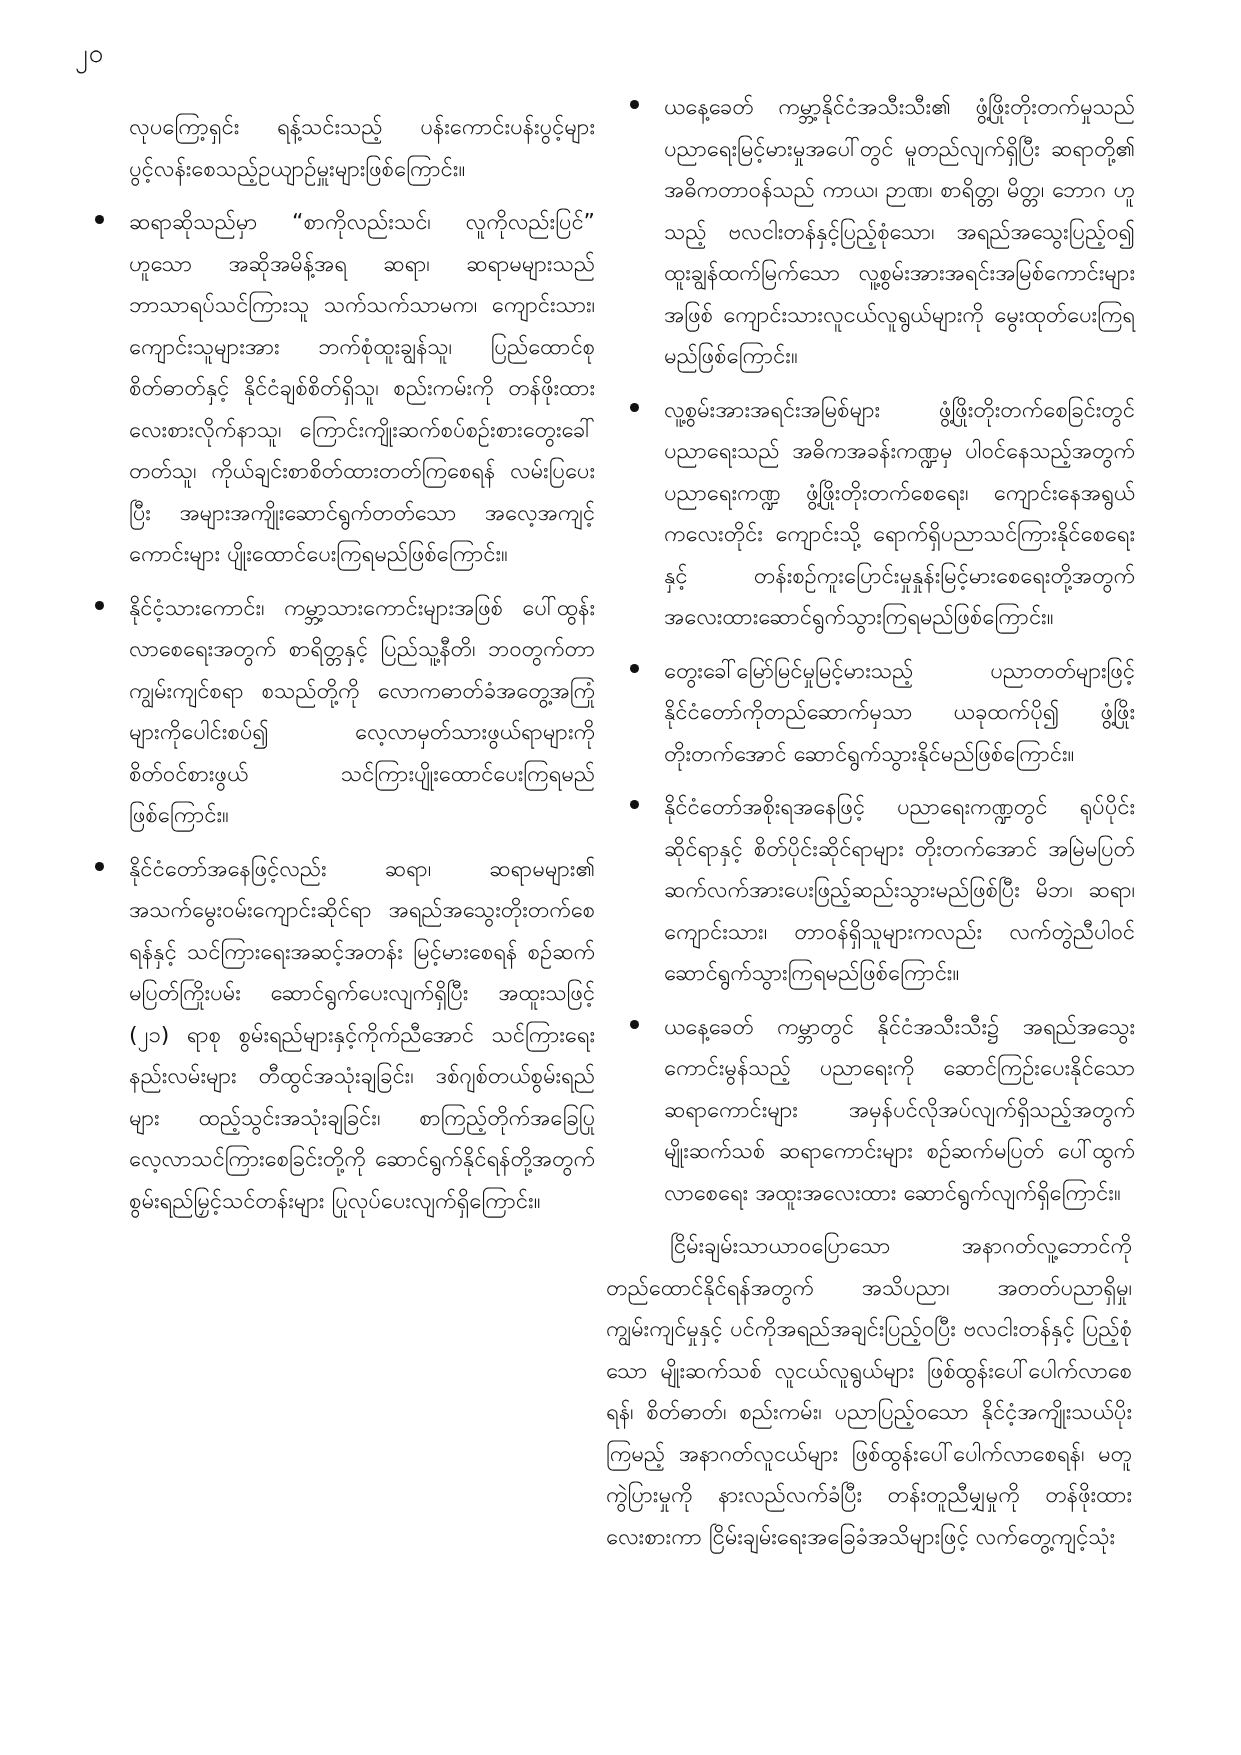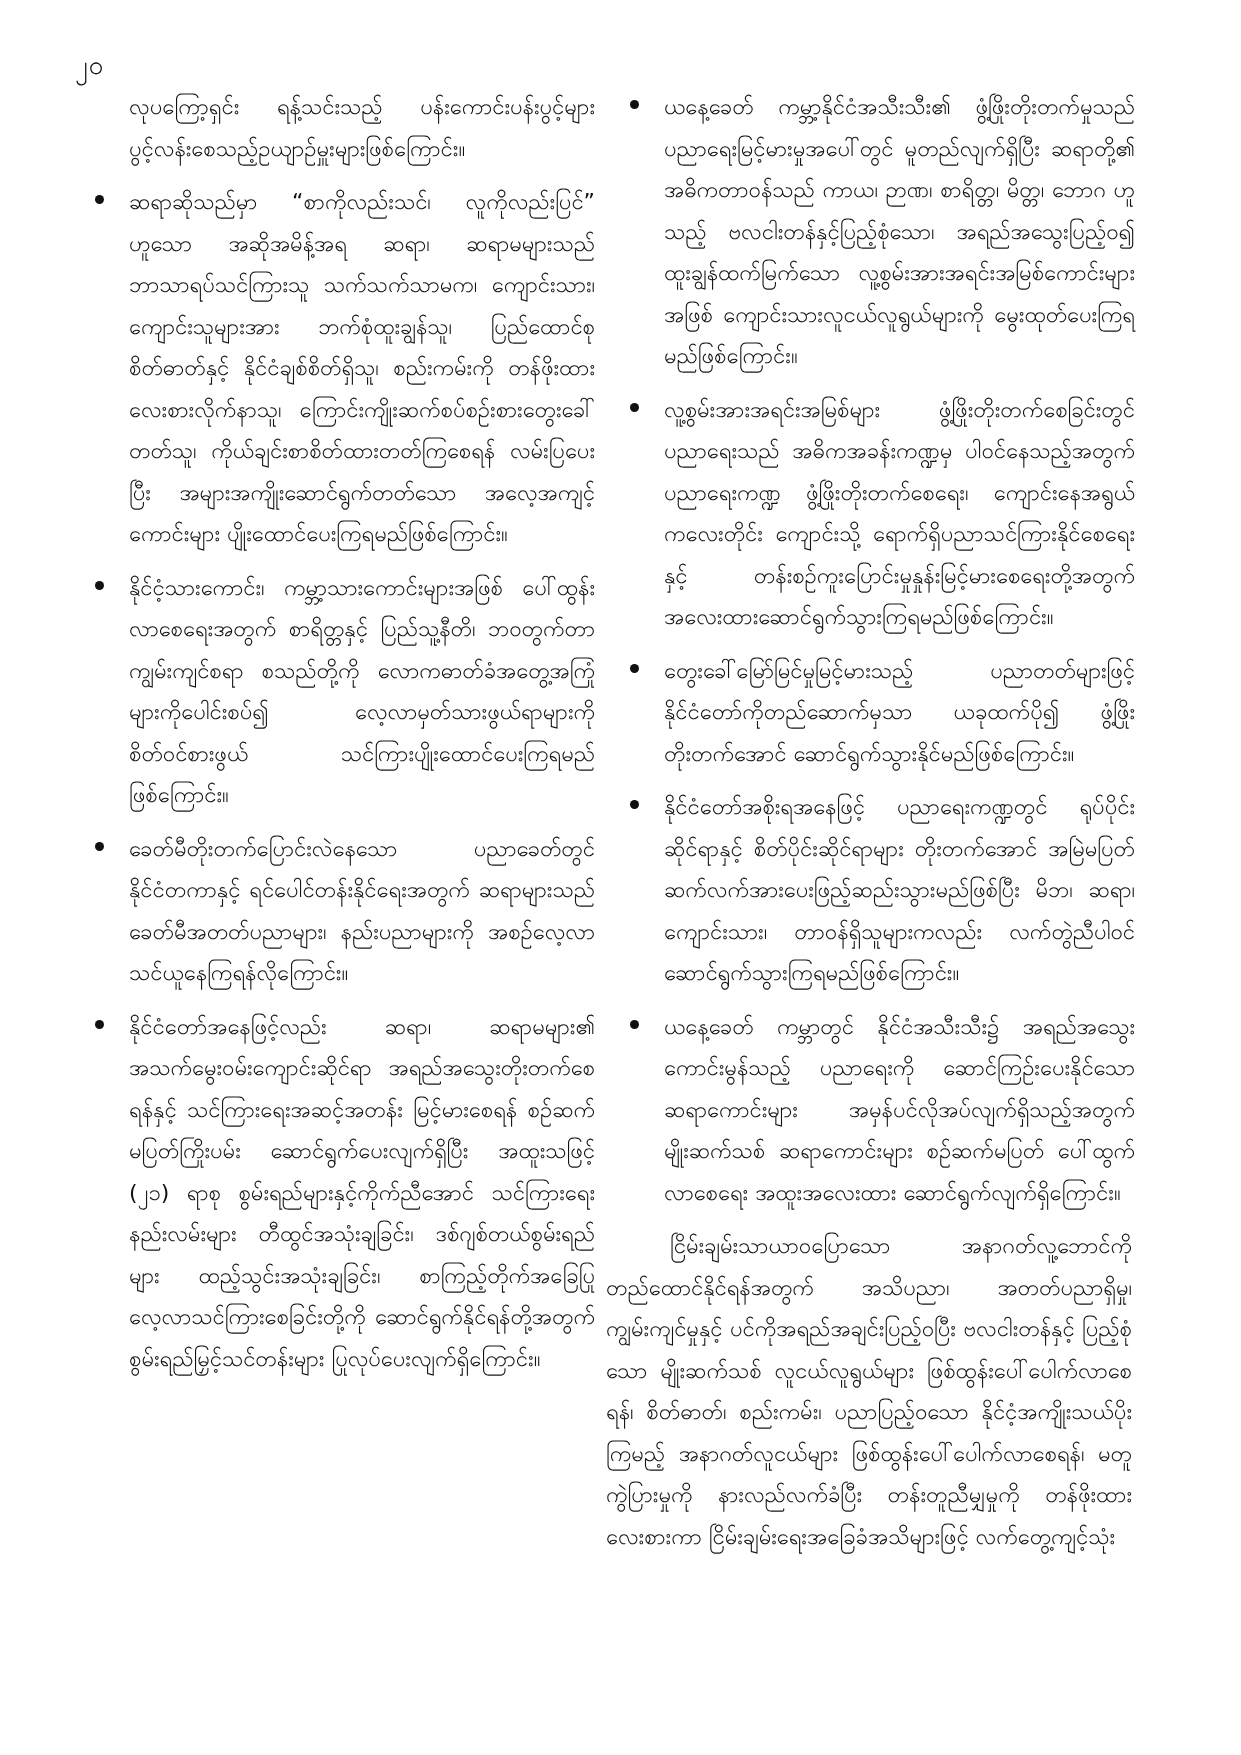--- a/index.html
+++ b/index.html
@@ -11,40 +11,41 @@
       width: 1241px;
       height: 1755px;
       position: relative;
       overflow: hidden;
       color: #111111;
       font-family: "DejaVu Sans", "Liberation Sans", sans-serif;
     }
     .page-number {
       position: absolute;
       left: 75px;
-      top: 50px;
+      top: 38px;
       font-size: 26px;
       line-height: 30px;
       letter-spacing: 1px;
     }
     .column {
       position: absolute;
       top: 86px;
       width: 500px;
       font-size: 22px;
       line-height: 41.5px;
       text-align: justify;
     }
     .col-left { left: 95px; }
     .col-right { left: 630px; width: 505px; }
     .para {
       margin: 0 0 12px 0;
     }
     .continuation {
       padding-left: 34px;
+      margin-top: 20px;
     }
     .bullet-item {
       position: relative;
       padding-left: 34px;
       margin: 0 0 12px 0;
     }
     .bullet-item .bullet-icon {
       position: absolute;
       left: 0;
       top: 14px;
@@ -76,24 +77,20 @@
   <div class="bullet-item">
     <span class="bullet-icon"></span>
     <span class="bullet-text">ဆရာဆိုသည်မှာ “စာကိုလည်းသင်၊ လူကိုလည်းပြင်” ဟူသော အဆိုအမိန့်အရ ဆရာ၊ ဆရာမများသည် ဘာသာရပ်သင်ကြားသူ သက်သက်သာမက၊ ကျောင်းသား၊ ကျောင်းသူများအား ဘက်စုံထူးချွန်သူ၊ ပြည်ထောင်စုစိတ်ဓာတ်နှင့် နိုင်ငံချစ်စိတ်ရှိသူ၊ စည်းကမ်းကို တန်ဖိုးထားလေးစားလိုက်နာသူ၊ ကြောင်းကျိုးဆက်စပ်စဉ်းစားတွေးခေါ်တတ်သူ၊ ကိုယ်ချင်းစာစိတ်ထားတတ်ကြစေရန် လမ်းပြပေးပြီး အများအကျိုးဆောင်ရွက်တတ်သော အလေ့အကျင့်ကောင်းများ ပျိုးထောင်ပေးကြရမည်ဖြစ်ကြောင်း။</span>
   </div>
   <div class="bullet-item">
     <span class="bullet-icon"></span>
     <span class="bullet-text">နိုင်ငံ့သားကောင်း၊ ကမ္ဘာ့သားကောင်းများအဖြစ် ပေါ်ထွန်းလာစေရေးအတွက် စာရိတ္တနှင့် ပြည်သူ့နီတိ၊ ဘဝတွက်တာ ကျွမ်းကျင်စရာ စသည်တို့ကို လောကဓာတ်ခံအတွေ့အကြုံများကိုပေါင်းစပ်၍ လေ့လာမှတ်သားဖွယ်ရာများကို စိတ်ဝင်စားဖွယ် သင်ကြားပျိုးထောင်ပေးကြရမည်ဖြစ်ကြောင်း။</span>
   </div>
   <div class="bullet-item">
     <span class="bullet-icon"></span>
-    <span class="bullet-text">ခေတ်မီတိုးတက်ပြောင်းလဲနေသော ပညာခေတ်တွင် နိုင်ငံတကာနှင့် ရင်ပေါင်တန်းနိုင်ရေးအတွက် ဆရာများသည် ခေတ်မီအတတ်ပညာများ၊ နည်းပညာများကို အစဉ်လေ့လာသင်ယူနေကြရန်လိုကြောင်း။</span>
-  </div>
-  <div class="bullet-item">
-    <span class="bullet-icon"></span>
     <span class="bullet-text">နိုင်ငံတော်အနေဖြင့်လည်း ဆရာ၊ ဆရာမများ၏ အသက်မွေးဝမ်းကျောင်းဆိုင်ရာ အရည်အသွေးတိုးတက်စေရန်နှင့် သင်ကြားရေးအဆင့်အတန်း မြင့်မားစေရန် စဉ်ဆက်မပြတ်ကြိုးပမ်း ဆောင်ရွက်ပေးလျက်ရှိပြီး အထူးသဖြင့် (၂၁) ရာစု စွမ်းရည်များနှင့်ကိုက်ညီအောင် သင်ကြားရေးနည်းလမ်းများ တီထွင်အသုံးချခြင်း၊ ဒစ်ဂျစ်တယ်စွမ်းရည်များ ထည့်သွင်းအသုံးချခြင်း၊ စာကြည့်တိုက်အခြေပြု လေ့လာသင်ကြားစေခြင်းတို့ကို ဆောင်ရွက်နိုင်ရန်တို့အတွက် စွမ်းရည်မြှင့်သင်တန်းများ ပြုလုပ်ပေးလျက်ရှိကြောင်း။</span>
   </div>
 </div>
 
 <div class="column col-right">
   <div class="bullet-item">
     <span class="bullet-icon"></span>
     <span class="bullet-text">ယနေ့ခေတ် ကမ္ဘာ့နိုင်ငံအသီးသီး၏ ဖွံ့ဖြိုးတိုးတက်မှုသည် ပညာရေးမြင့်မားမှုအပေါ်တွင် မူတည်လျက်ရှိပြီး ဆရာတို့၏ အဓိကတာဝန်သည် ကာယ၊ ဉာဏ၊ စာရိတ္တ၊ မိတ္တ၊ ဘောဂ ဟူသည့် ဗလငါးတန်နှင့်ပြည့်စုံသော၊ အရည်အသွေးပြည့်ဝ၍ ထူးချွန်ထက်မြက်သော လူ့စွမ်းအားအရင်းအမြစ်ကောင်းများအဖြစ် ကျောင်းသားလူငယ်လူရွယ်များကို မွေးထုတ်ပေးကြရမည်ဖြစ်ကြောင်း။</span>
   </div>
   <div class="bullet-item">

